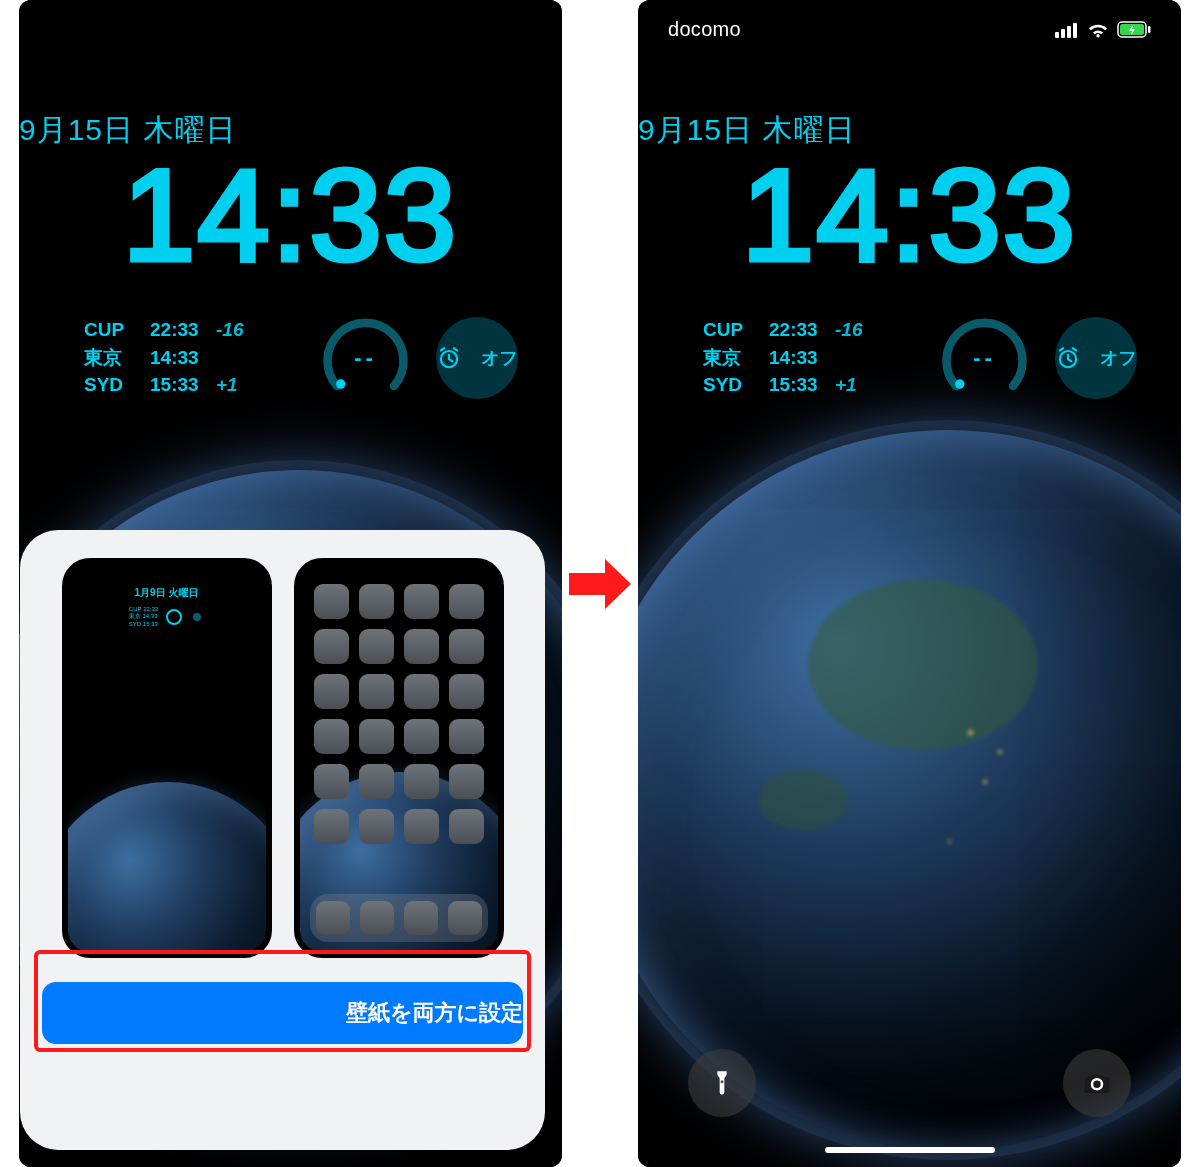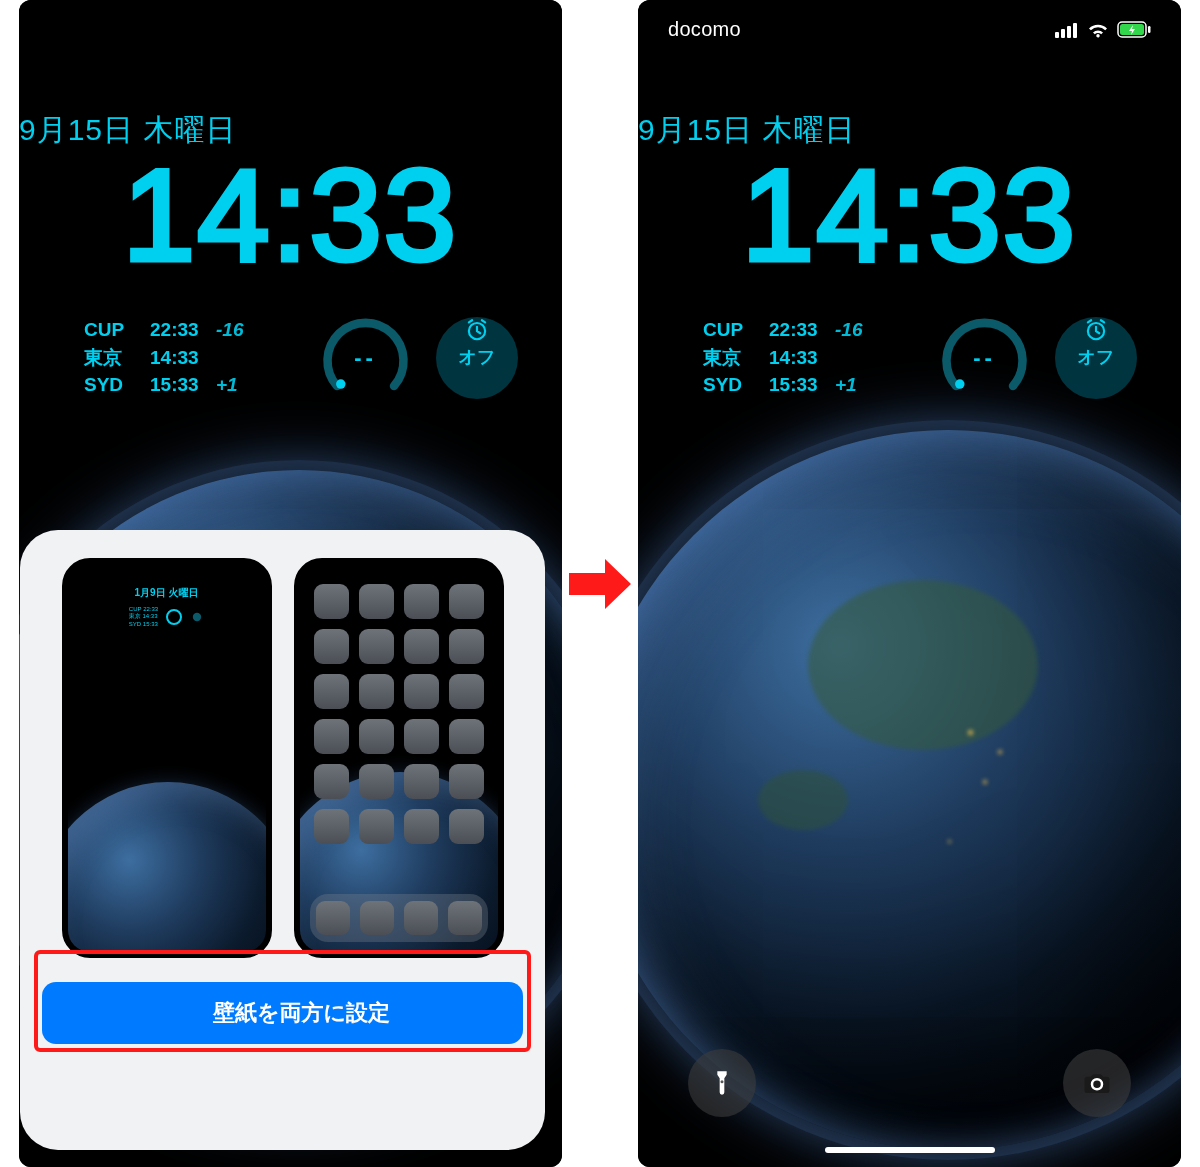--- a/index.html
+++ b/index.html
@@ -59,21 +59,21 @@
   }
   
   .widgets{position:absolute;top:310px;left:30px;right:44px;display:flex;align-items:center;gap:23px;color:var(--accent);margin-left:35px;}
   .worldclock{font-size:19px;line-height:1.45;font-weight:600;}
   .worldclock .row{display:flex;gap:14px;}
   .worldclock .row span{min-width:52px;}
   .worldclock .offset{opacity:.9;font-style:italic;}
   .gauge{width:95px;height:95px;position:relative;margin-left:auto;}
   .gauge svg{width:100%;height:100%;}
   .gauge .val{position:absolute;inset:0;display:flex;align-items:center;justify-content:center;font-size:22px;font-weight:700;letter-spacing:4px;}
-  .alarm{width:82px;height:82px;border-radius:50%;background:rgba(0,150,180,.35);display:flex;flex-direction:column;align-items:center;justify-content:flex-start;gap:2px;color:var(--accent);}
+  .alarm{width:82px;height:82px;border-radius:50%;background:rgba(0,150,180,.35);display:flex;flex-direction:row;align-items:center;justify-content:space-between;gap:2px;color:var(--accent);}
   .alarm .lbl{font-size:18px;font-weight:600;}
   
   .quickbtn{position:absolute;bottom:50px;width:68px;height:68px;border-radius:50%;background:rgba(60,60,60,.6);display:flex;align-items:center;justify-content:center;}
   .qb-left{left:50px;}
   .qb-right{right:50px;}
   .homebar{position:absolute;bottom:14px;left:50%;transform:translateX(-50%);width:170px;height:6px;border-radius:4px;background:#fff;}
   
   .sheet{position:absolute;left:1px;right:17px;bottom:17px;height:620px;background:var(--sheet);border-radius:38px;padding:28px 22px 20px;display:flex;flex-direction:column;align-items:center;}
   .previews{display:flex;gap:22px;align-items:flex-start;}
   .pv{width:210px;height:400px;border-radius:28px;background:#000;position:relative;overflow:hidden;border:6px solid #000;}
@@ -81,21 +81,21 @@
   .pv .mini-clock{color:var(--accent);text-align:center;font-size:42px;-webkit-text-stroke:2px var(--accent);font-weight:200;}
   .pv .mini-widgets{display:flex;gap:6px;justify-content:center;align-items:center;margin-top:6px;color:var(--accent);font-size:6px;}
   .pv .mini-earth{position:absolute;left:-30px;bottom:-90px;width:260px;height:260px;border-radius:50%;
     background:radial-gradient(circle at 35% 30%,#3d6ea0 0%,#1e3a5c 30%,#0b1a2c 55%,#030a14 80%);
     box-shadow:inset 12px 12px 30px rgba(140,190,255,.3),0 0 18px rgba(80,140,220,.25);}
   .grid-apps{position:absolute;inset:0;padding:20px 14px 40px;}
   .apps{display:grid;grid-template-columns:repeat(4,1fr);gap:10px;}
   .app{width:100%;aspect-ratio:1;border-radius:9px;background:linear-gradient(#6e737a,#4b4f55);}
   .dock{position:absolute;left:10px;right:10px;bottom:10px;height:48px;border-radius:18px;background:rgba(120,130,140,.35);display:flex;gap:10px;align-items:center;justify-content:center;padding:0 10px;}
   .dock .app{width:34px;height:34px;flex:none;}
-  .sheet-btn{margin-top:24px;width:100%;height:62px;border-radius:14px;background:var(--accent2);color:#fff;font-size:22px;font-weight:600;display:flex;align-items:center;justify-content:center;padding-left:38px;}
+  .sheet-btn{margin-top:24px;width:100%;height:62px;border-radius:14px;background:var(--accent2);color:#fff;font-size:22px;font-weight:600;display:flex;align-items:center;justify-content:flex-end;padding-left:38px;}
   .red-ring{position:absolute;border:4px solid #ff1a1a;border-radius:6px;pointer-events:none;}
   .sheet-link{margin-top:20px;color:var(--accent2);font-size:21px;font-weight:600;}
   
   .arrow{position:absolute;left:50%;top:50%;transform:translate(-50%,-50%);}
   .arrow svg{display:block;}
 </style>
 </head>
 <body>
 
 <div class="stage">

